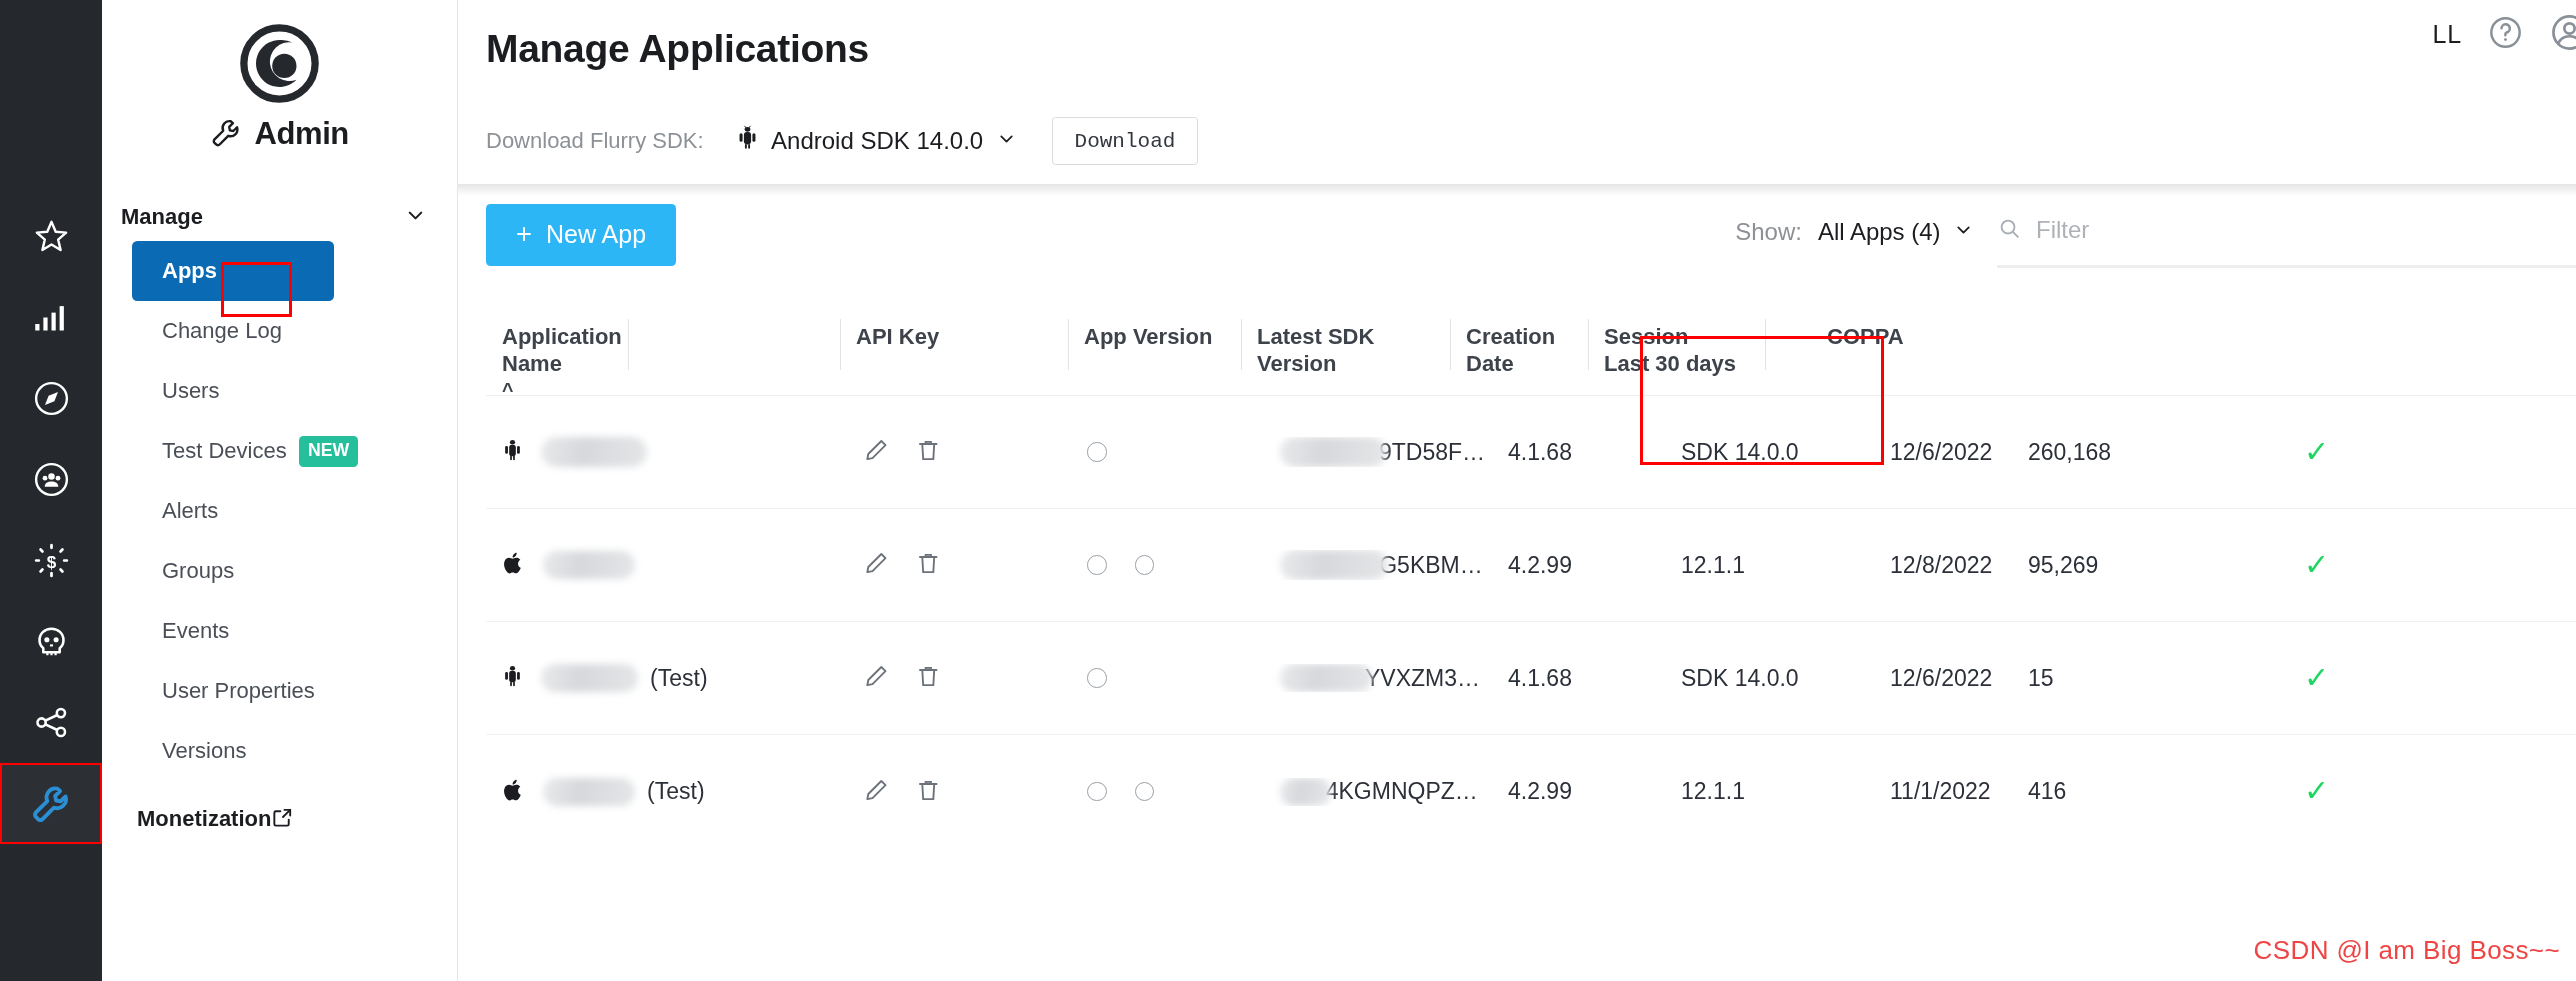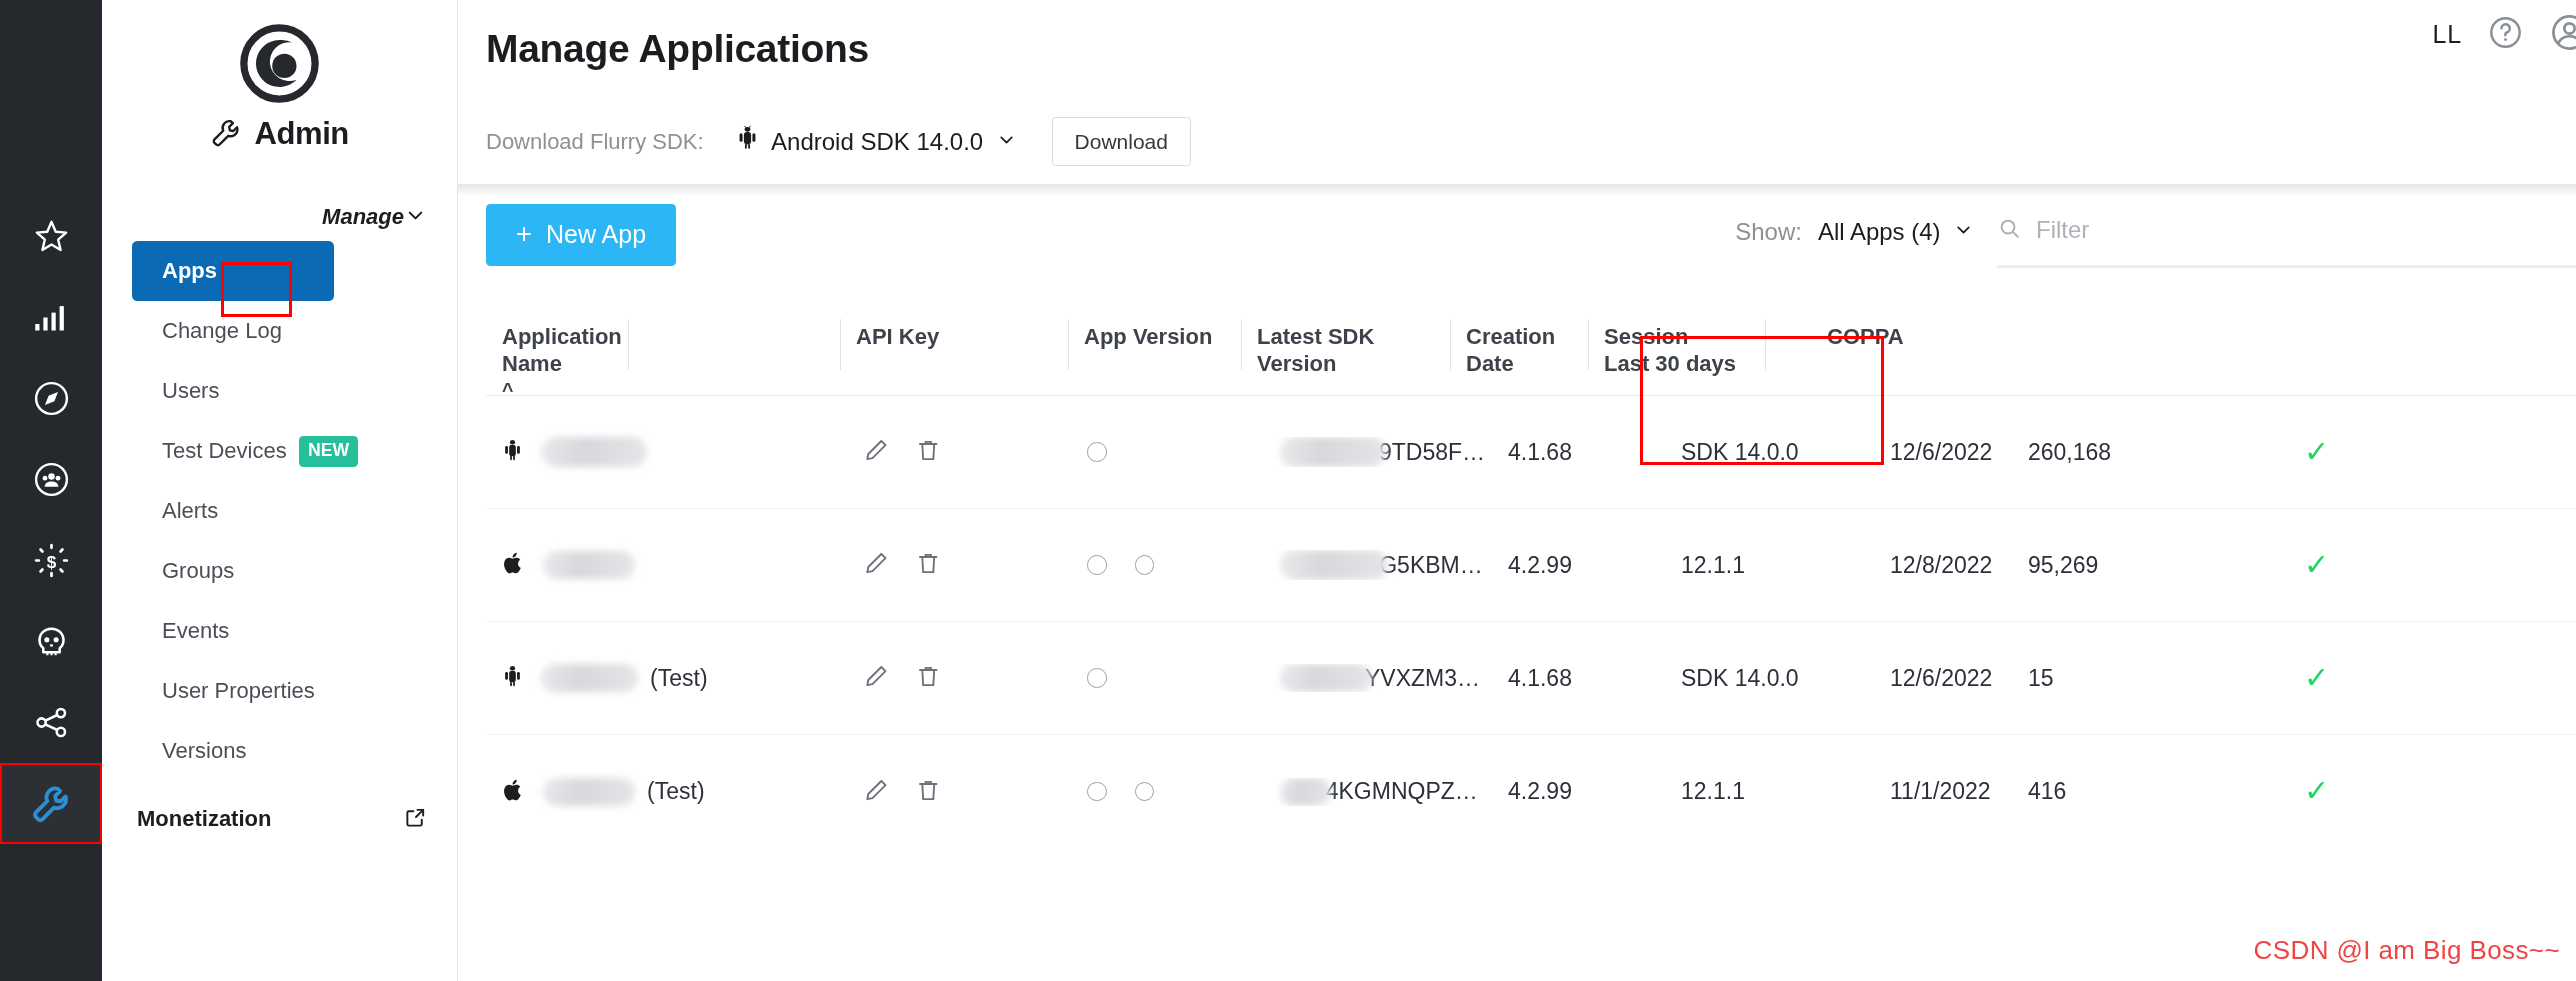--- a/index.html
+++ b/index.html
@@ -38,24 +38,23 @@
   .logo-wrap { padding-top: 23px; display: flex; justify-content: center; }
   .brand-row {
     display: flex; align-items: center; justify-content: center;
     gap: 12.4px; margin-top: 12.4px;
   }
   .brand-title {
     font-size: 31px; font-weight: bold; color: #1b1d20; letter-spacing: -0.4px;
   }
   .nav { margin-top: 41px; }
   .nav-group-head {
-    display: flex; align-items: center; justify-content: flex-end;
+    display: flex; align-items: center; justify-content: space-between;
     padding: 0 30px 0 19px; height: 48px;
     cursor: pointer;
-    font-style: italic;
   }
   .nav-group-head .lbl { font-size: 22px; font-weight: bold; color: #1b1d20; }
   .chev { color: #1b1d20; }
   .nav-link {
     height: 60px; display: flex; align-items: center;
     padding-left: 60px; font-size: 22px; color: #4a4f57;
     cursor: pointer; position: relative;
   }
   .nav-link.selected {
     background: #0a6ab4; color: #ffffff; font-weight: bold;
@@ -67,21 +66,21 @@
     width: 71px; height: 55px; border: 3.5px solid #fe0000;
     pointer-events: none; z-index: 5;
   }
   .badge-new {
     display: inline-block; background: #25bf9c; color: #ffffff;
     font-size: 17.7px; font-weight: bold; line-height: 1;
     padding: 6.2px 8.8px 7px; border-radius: 4.4px; margin-left: 12.4px;
     vertical-align: middle;
   }
   .nav-ext {
-    display: flex; align-items: center; justify-content: space-between;
+    display: flex; align-items: center; 
     padding: 0 30px 0 35px; height: 48px; margin-top: 14px; cursor: pointer;
   }
   .nav-ext .lbl { font-size: 22px; font-weight: bold; color: #1b1d20; }
 
   
   .main { flex: 1; height: 982px; position: relative; background: #ffffff; }
   .topbar { position: relative; height: 184px; background: #fff; }
   .page-title {
     position: absolute; left: 28px; top: 26.5px;
     font-size: 39px; font-weight: bold; color: #1b1d20; letter-spacing: -0.3px;
@@ -92,21 +91,21 @@
   }
   .sdk-label { font-size: 22px; color: #8d9196; margin-right: 32px; }
   .sdk-select {
     display: flex; align-items: center; gap: 12.4px; cursor: pointer;
     font-size: 24px; color: #1b1d20;
   }
   .btn-download {
     margin-left: 35px; border: 0.9px solid #d8dbdf; background: #fff;
     border-radius: 3.5px; font-size: 21px; color: #33383f;
     padding: 11.5px 22px; cursor: pointer;
-    font-family: Liberation Sans, sans-serif;
+    font-family: Liberation Mono, monospace;
   }
   .topright {
     position: absolute; right: 0px; top: 12.4px;
     display: flex; align-items: center; gap: 25px;
   }
   .ll-text { font-size: 25px; color: #1b1d20; letter-spacing: 0.9px; }
   .header-shadow {
     position: absolute; left: 0; right: 0; top: 184px; height: 12.4px;
     background: linear-gradient(to bottom, rgba(0,0,0,0.10), rgba(0,0,0,0));
     pointer-events: none;

